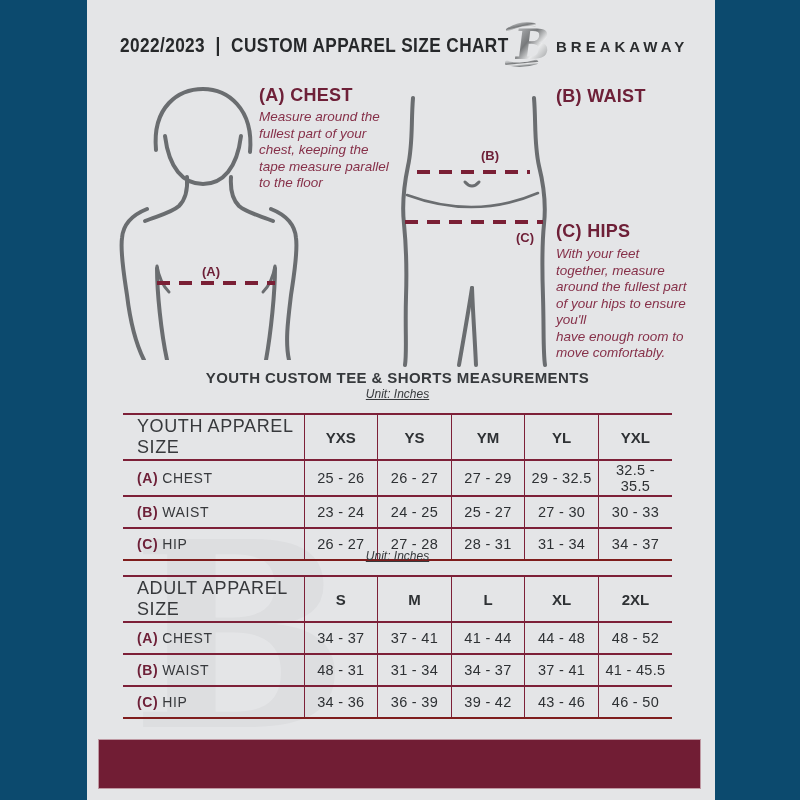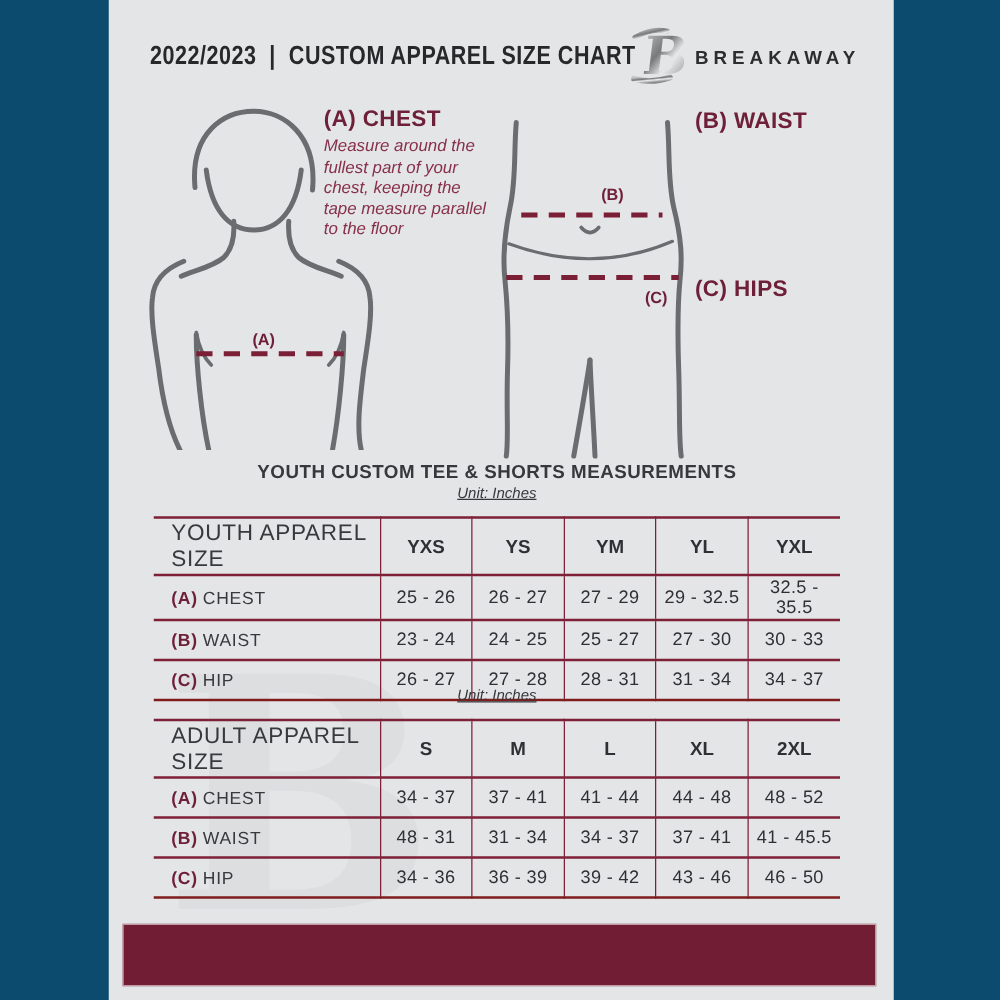--- a/index.html
+++ b/index.html
@@ -131,20 +131,27 @@
     </svg>
 
     <div class="g-head chest-head">(A) CHEST</div>
     <div class="g-body chest-body">Measure around the
 fullest part of your
 chest, keeping the
 tape measure parallel
 to the floor</div>
     <div class="g-head waist-head">(B) WAIST</div>
     <div class="g-head hips-head">(C) HIPS</div>
+    <div class="g-body hips-body">With your feet
+together, measure
+around the fullest part
+of your hips to ensure
+you'll
+have enough room to
+move comfortably.</div>
 
     <div class="watermark">B</div>
 
     <div class="tbl-block tbl-youth">
       <div class="tbl-title">YOUTH CUSTOM TEE &amp; SHORTS MEASUREMENTS</div>
       <div class="tbl-unit">Unit: Inches</div>
       <table class="size-table">
         <colgroup>
             <col style="width:181px">
             <col>

